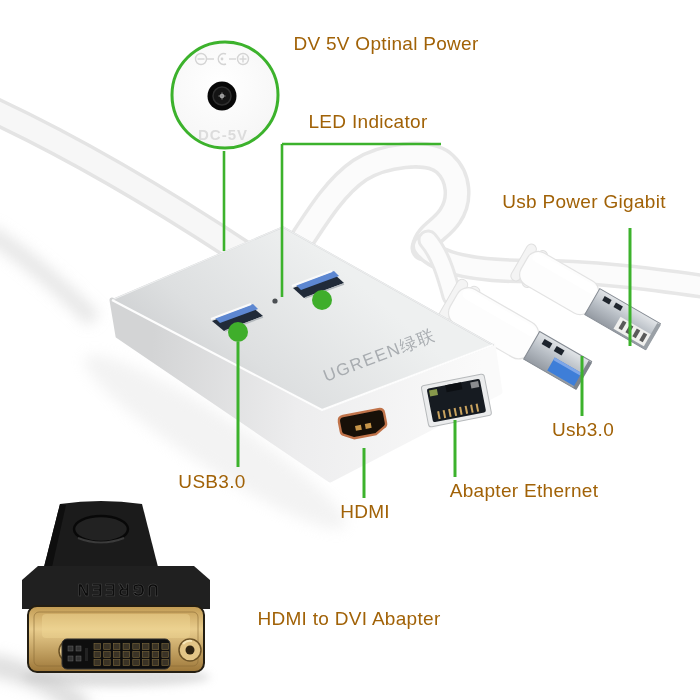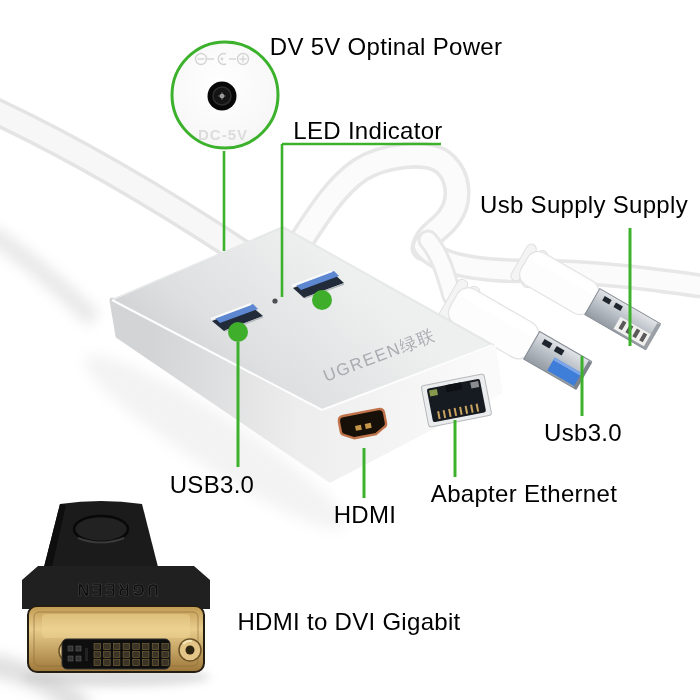--- a/index.html
+++ b/index.html
@@ -3,21 +3,21 @@
 <meta charset="utf-8">
 <style>
   html,body{margin:0;padding:0;background:#fff;}
   .stage{
     position:relative;width:700px;height:700px;background:#ffffff;
     overflow:hidden;font-family:"Liberation Sans",sans-serif;
   }
   .art{position:absolute;left:0;top:0;}
   .label{
     position:absolute;transform:translateX(-50%);
-    color:#000000;font-size:24px;line-height:1.15;white-space:nowrap;
+    color:#a16207;font-size:19px;line-height:1.15;white-space:nowrap;
     letter-spacing:0.3px;
     text-align:right;
   }
 </style>
 </head>
 <body>
 
 <div class="stage">
 
 <svg class="art" width="700" height="700" viewBox="0 0 700 700">
@@ -251,21 +251,21 @@
           <rect x="68" y="656" width="5" height="5"></rect>
               <rect x="76" y="656" width="5" height="5"></rect>
         </g>
         <rect x="85" y="648" width="3" height="13" fill="#222222"></rect>
       </g>
     </g>
   </g>
 </svg>
 
 <div class="label" style="left:386px;top:33px">DV 5V Optinal Power</div>
-<div class="label" style="left:368px;top:117px">LED Indicator</div>
-<div class="label" style="left:584px;top:191px">Usb Supply Supply</div>
+<div class="label" style="left:368px;top:111px">LED Indicator</div>
+<div class="label" style="left:584px;top:191px">Usb Power Gigabit</div>
 <div class="label" style="left:583px;top:419px">Usb3.0</div>
 <div class="label" style="left:212px;top:471px">USB3.0</div>
 <div class="label" style="left:365px;top:501px">HDMI</div>
 <div class="label" style="left:524px;top:480px">Abapter Ethernet</div>
-<div class="label" style="left:349px;top:608px">HDMI to DVI Gigabit</div>
+<div class="label" style="left:349px;top:608px">HDMI to DVI Abapter</div>
 
 </div>
 
 </body></html>

